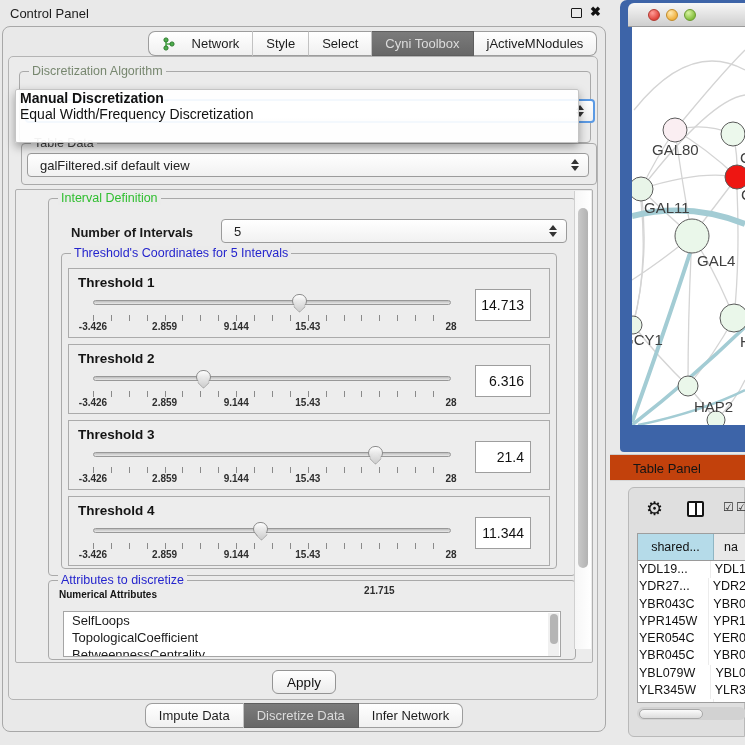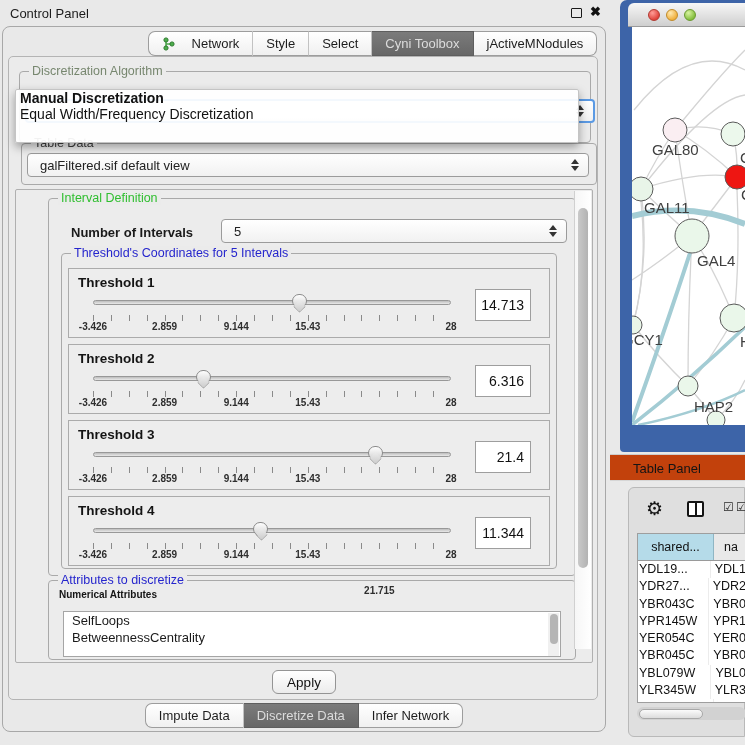--- a/index.html
+++ b/index.html
@@ -253,20 +253,21 @@
           <div class="vbox">11.344</div>
         </div>
       </div>
     </div>
 
     <div class="group attr-group">
       <span class="group-label blue">Attributes to discretize</span>
       <div class="attr-title">Numerical Attributes</div>
       <div class="attr-list">
         <div class="attr-item">SelfLoops</div>
+        <div class="attr-item">TopologicalCoefficient</div>
         <div class="attr-item">BetweennessCentrality</div>
         <div class="attr-sb">
             <div class="attr-sb-thumb"></div>
           </div>
       </div>
     </div>
 
     <div class="vscroll">
       <div class="vthumb"></div>
     </div>

